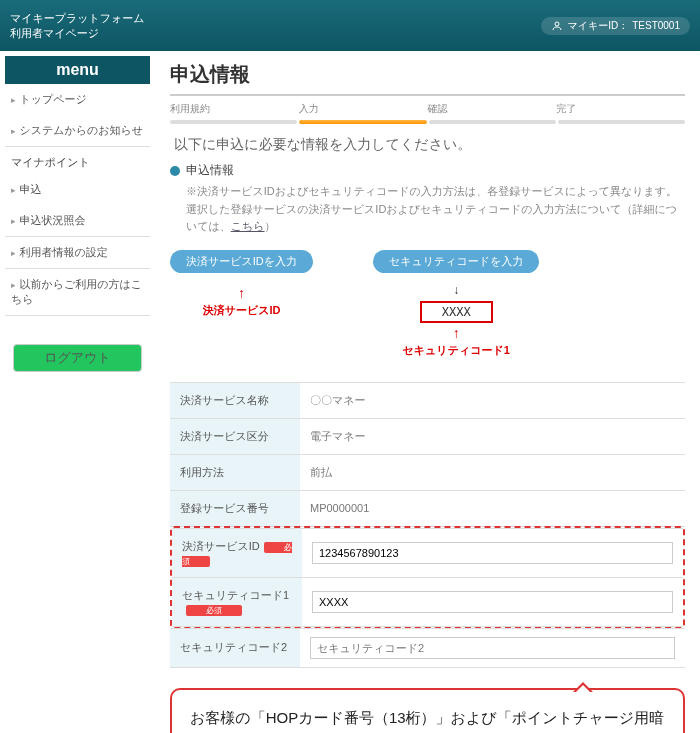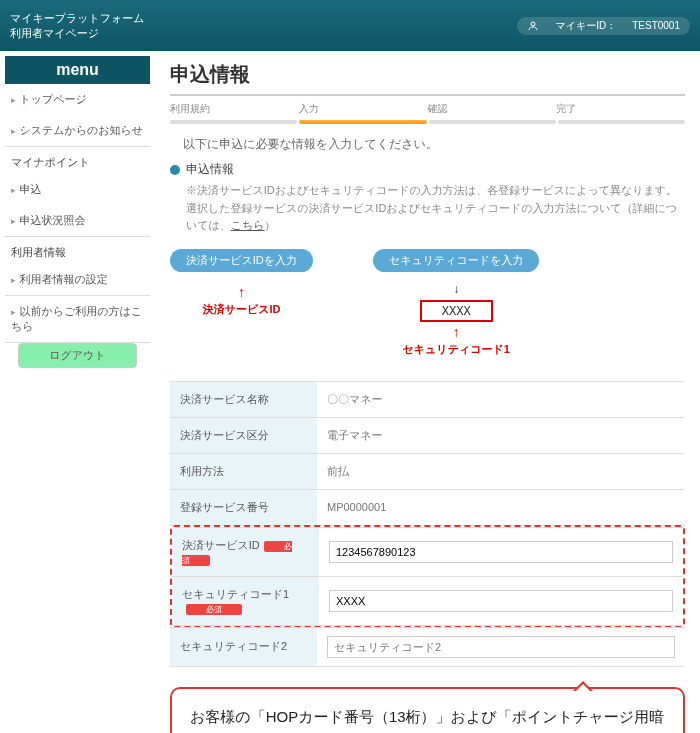--- a/index.html
+++ b/index.html
@@ -1,57 +1,57 @@
 <!DOCTYPE html>
 <html><head>
 <meta charset="utf-8">
 <style>
   * { box-sizing: border-box; margin: 0; padding: 0; }
   body { font-family: "Hiragino Kaku Gothic Pro", "Meiryo", sans-serif; font-size: 12px; color: #333; background: #fff; width: 700px; }
   .header { background: linear-gradient(#1a6b7a, #0d5563); color: #fff; height: 51px; display: flex; align-items: center; justify-content: space-between; padding: 0 10px; font-size: 11px; }
   .header-left { line-height: 1.3; }
-  .header-right { background: rgba(255,255,255,0.15); border-radius: 10px; padding: 2px 10px; display: flex; align-items: center; gap: 16px; font-size: 10px; }
+  .header-right { background: rgba(255,255,255,0.15); border-radius: 10px; padding: 2px 10px; display: flex; align-items: center; gap: 4px; font-size: 10px; }
   .header-right svg { width: 12px; height: 12px; }
   .main { display: flex; }
   .sidebar { width: 155px; padding: 5px; }
   .menu-header { background: #0d5563; color: #fff; text-align: center; padding: 5px 0; font-size: 16px; font-weight: bold; }
   .menu-group { border-bottom: 1px solid #ddd; }
   .menu-item { padding: 8px 6px; font-size: 11px; color: #555; cursor: pointer; font-family: Liberation Serif, serif; }
   .menu-item::before { content: "▸"; color: #999; margin-right: 4px; font-size: 9px; }
   .menu-title { padding: 8px 6px 4px; font-size: 11px; color: #444; }
-  .logout-btn { display: block; margin: 0 auto; padding: 4px 30px; background: #86efac; border: 1px solid #ccc; border-radius: 4px; font-size: 11px; cursor: pointer; color:#555; }
+  .logout-btn { display: block; margin: 28px auto; padding: 4px 30px; background: #22c55e; border: 1px solid #ccc; border-radius: 4px; font-size: 13px; cursor: pointer; color:#555; }
   .content { flex: 1; padding: 10px 15px; }
   h1.page-title { font-size: 20px; font-weight: bold; border-bottom: 2px solid #ccc; padding-bottom: 6px; margin-bottom: 6px; }
   .steps { display: flex; justify-content: space-between; margin: 6px 0 4px; font-size: 10px; color: #888; }
   .steps div { flex: 1; }
   .step-bars { display: flex; gap: 2px; margin-bottom: 12px; }
   .step-bars span { flex: 1; height: 4px; background: #ddd; border-radius: 2px; }
   .step-bars span.active { background: linear-gradient(#ffb347,#ff9800); }
-  .note { font-size: 12px; color: #666; margin: 8px 13px; }
+  .note { font-size: 14px; color: #666; margin: 8px 4px; }
   .sec-header { display: flex; align-items: center; gap: 6px; margin: 4px 0; }
   .sec-header .dot { width: 10px; height: 10px; background: #2a8aa8; border-radius: 50%; }
   .sec-header .ttl { font-size: 12px; color: #444; }
   .sub-note { font-size: 11px; color: #888; margin-left: 16px; line-height: 1.6; }
   .sub-note a { color: #556; text-decoration: underline; cursor:pointer; }
   .diagram { display: flex; justify-content: flex-start; gap: 60px; margin: 14px 0 24px; align-items:flex-start; }
   .diag-col { text-align: center; }
   .diag-btn { background: #5aa9d6; color: #fff; padding: 4px 16px; border-radius: 12px; font-size: 11px; display: inline-block; margin-bottom: 10px; }
   .card-box { border: 1px solid #333; width: 140px; padding: 10px 8px; font-size: 10px; background:#fff; }
   .card-title { text-align: center; margin-bottom: 12px; font-size:10px;}
   .card-label { text-align:left; margin-bottom:2px; color:#555; font-size:9px;}
   .card-num { border: 2px solid #d00; padding: 2px 4px; font-family: monospace; font-size: 11px; text-align:left; }
   .arrow-up { color: #d00; font-size: 14px; margin-top: 2px; }
   .diag-red { color: #d00; font-size: 11px; font-weight: bold; margin-top: 2px; }
   .pin-instr { font-size: 11px; color:#333; line-height:1.4; margin-bottom:4px; }
   .down-arr { font-size: 12px; color:#333; }
   .pin-box { border: 2px solid #d00; padding: 2px 20px; font-family: monospace; display:inline-block; margin-top:4px; }
   .form-table { width: 100%; border-collapse: collapse; font-size: 11px; }
   .form-table tr { border-bottom: 1px solid #ddd; }
   .form-table tr:first-child { border-top: 1px solid #ddd; }
-  .form-table th { background: #e8f4f7; text-align: left; padding: 10px; font-weight: normal; color: #555; width: 147px; }
+  .form-table th { background: #e8f4f7; text-align: left; padding: 10px; font-weight: normal; color: #555; width: 130px; }
   .form-table td { padding: 8px 10px; color: #777; }
   .req-badge { background: #ef4444; color: #fff; font-size: 8px; padding: 1px 20px; border-radius: 2px; margin-left: 4px; }
   .dashed-wrap { border: 2px dashed #d33; border-radius: 4px; padding: 0; margin: -1px 0; }
   .text-input { width: 100%; border: 1px solid #ccc; padding: 4px 6px; font-size: 11px; }
   .callout-wrap { position: relative; margin-top: 20px; }
   .callout { border: 2px solid #d33; border-radius: 10px; padding: 16px 18px; background: #fff; position:relative; }
   .callout::before { content:""; position:absolute; top:-18px; right:90px; border:10px solid transparent; border-bottom-color:#d33; }
   .callout::after { content:""; position:absolute; top:-14px; right:91px; border:9px solid transparent; border-bottom-color:#fff; }
   .callout-main { font-size: 15px; line-height: 1.6; color: #222; margin-bottom: 8px; }
 </style>
@@ -79,21 +79,20 @@
     <div class="menu-group">
       <div class="menu-item">トップページ</div>
       <div class="menu-item">システムからのお知らせ</div>
     </div>
     <div class="menu-group">
       <div class="menu-title">マイナポイント</div>
       <div class="menu-item">申込</div>
       <div class="menu-item">申込状況照会</div>
     </div>
     <div class="menu-group">
-      <div class="menu-title">利用者情報</div>
       <div class="menu-item">利用者情報の設定</div>
     </div>
     <div class="menu-group">
       <div class="menu-item">以前からご利用の方はこちら</div>
     </div>
     <button class="logout-btn">ログアウト</button>
   </div>
 
   <div class="content">
     <h1 class="page-title">申込情報</h1>

